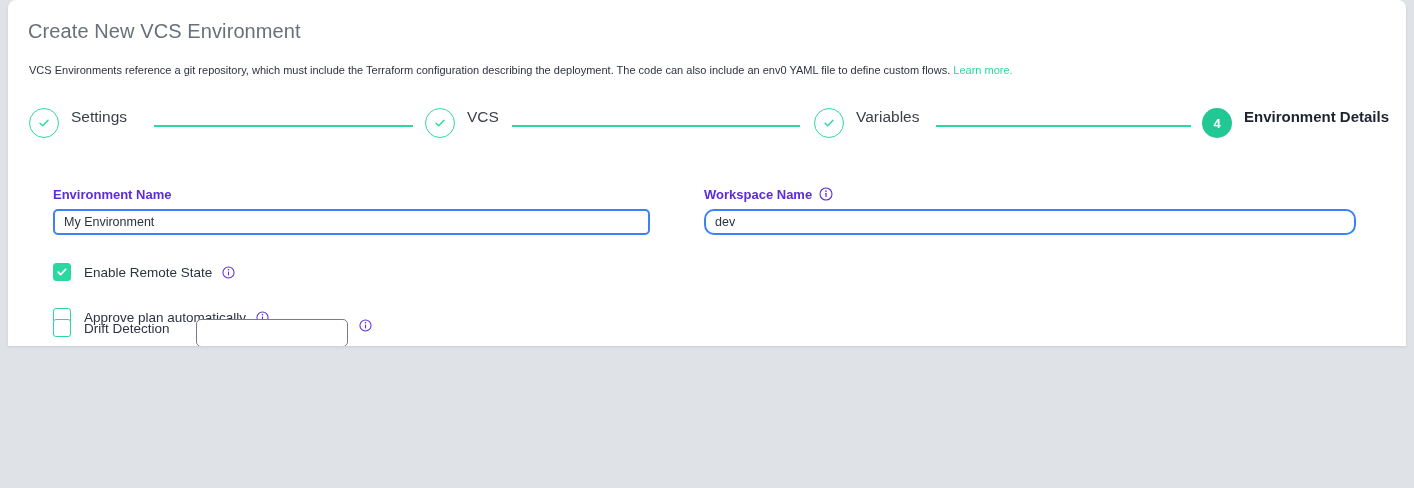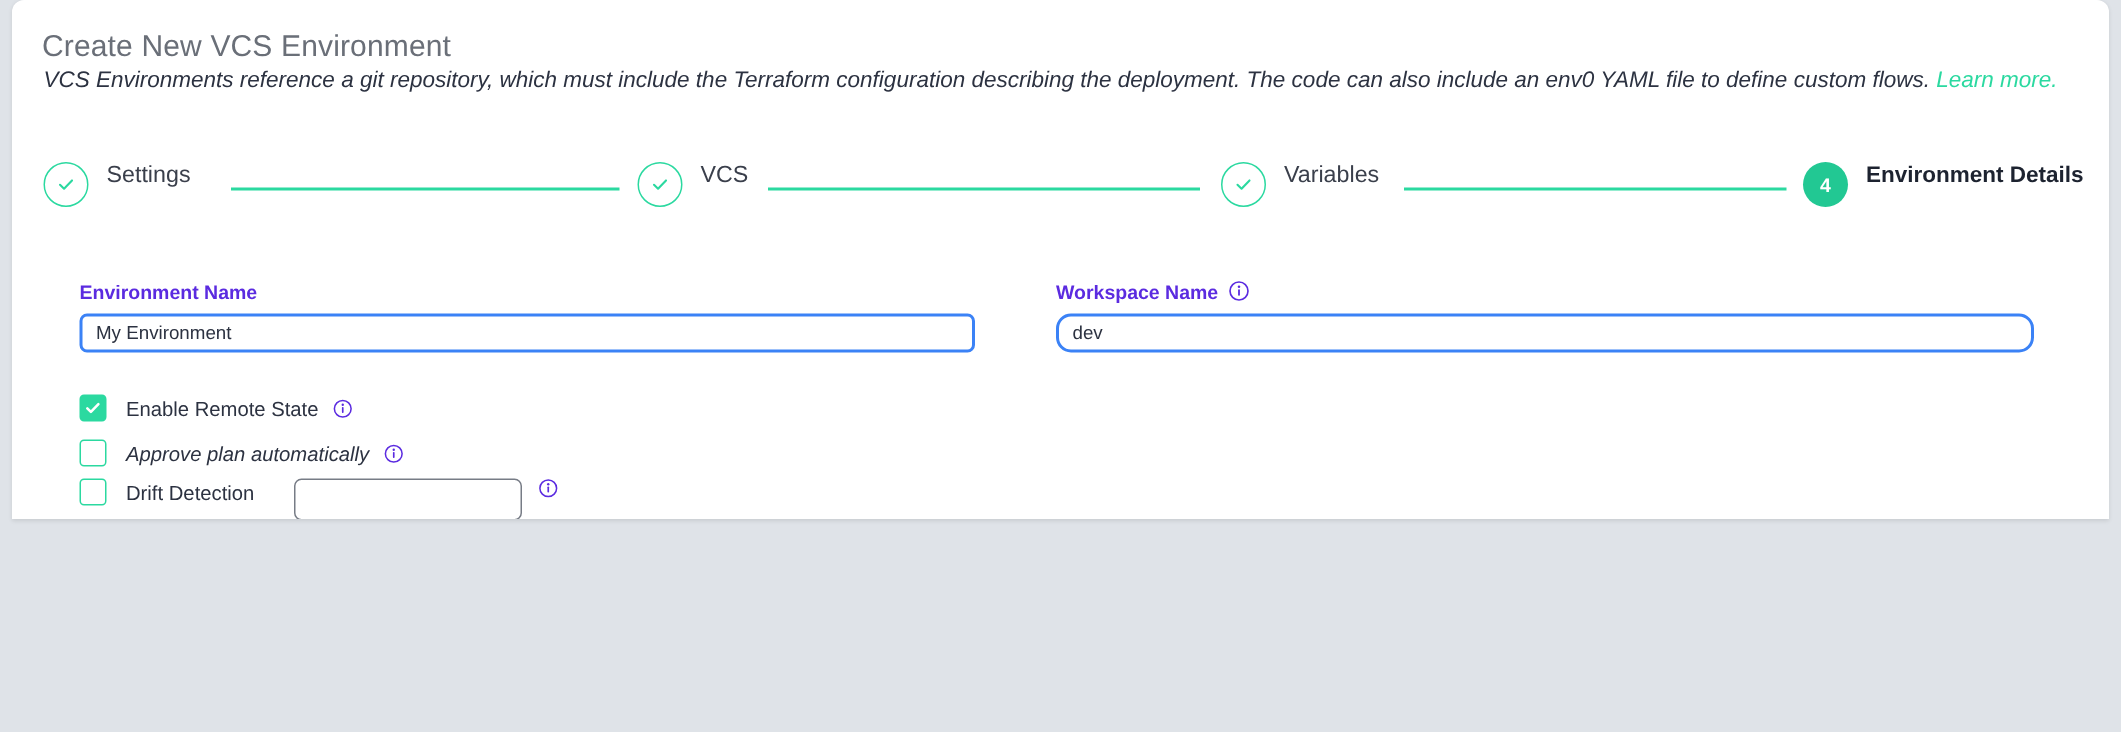--- a/index.html
+++ b/index.html
@@ -37,25 +37,24 @@
     left: 20px;
     top: 20px;
     font-size: 20px;
     color: #6a6f78;
     letter-spacing: 0.1px;
     white-space: nowrap;
   }
   .subtitle {
     position: absolute;
     left: 21px;
-    top: 45px;
-    font-size: 15px;
+    top: 64px;
+    font-size: 11px;
     color: #2c3241;
     white-space: nowrap;
-    font-style: italic;
   }
   .subtitle .link {
     color: #2bd9a0;
     text-decoration: none;
     cursor: pointer;
   }
 
   
   .stepper {
     position: absolute;
@@ -278,21 +277,21 @@
       <div class="check-label">Enable Remote State</div>
       <span class="info-icon" style="margin-left:9px;">
         <svg width="13" height="13" viewBox="0 0 14 14" aria-hidden="true">
           <circle cx="7" cy="7" r="6" fill="none" stroke="#5b2be0" stroke-width="1.1"></circle>
           <circle cx="7" cy="4.1" r="0.85" fill="#5b2be0"></circle>
           <rect x="6.4" y="5.8" width="1.2" height="4.3" rx="0.5" fill="#5b2be0"></rect>
         </svg>
       </span>
     </div>
 
-    <div class="check-row" style="left:45px; top:291px;font-style:italic;">
+    <div class="check-row" style="left:45px; top:306px;">
       <div class="cbox"></div>
       <div class="check-label">Approve plan automatically</div>
       <span class="info-icon" style="margin-left:9px;">
         <svg width="13" height="13" viewBox="0 0 14 14" aria-hidden="true">
           <circle cx="7" cy="7" r="6" fill="none" stroke="#5b2be0" stroke-width="1.1"></circle>
           <circle cx="7" cy="4.1" r="0.85" fill="#5b2be0"></circle>
           <rect x="6.4" y="5.8" width="1.2" height="4.3" rx="0.5" fill="#5b2be0"></rect>
         </svg>
       </span>
     </div>

